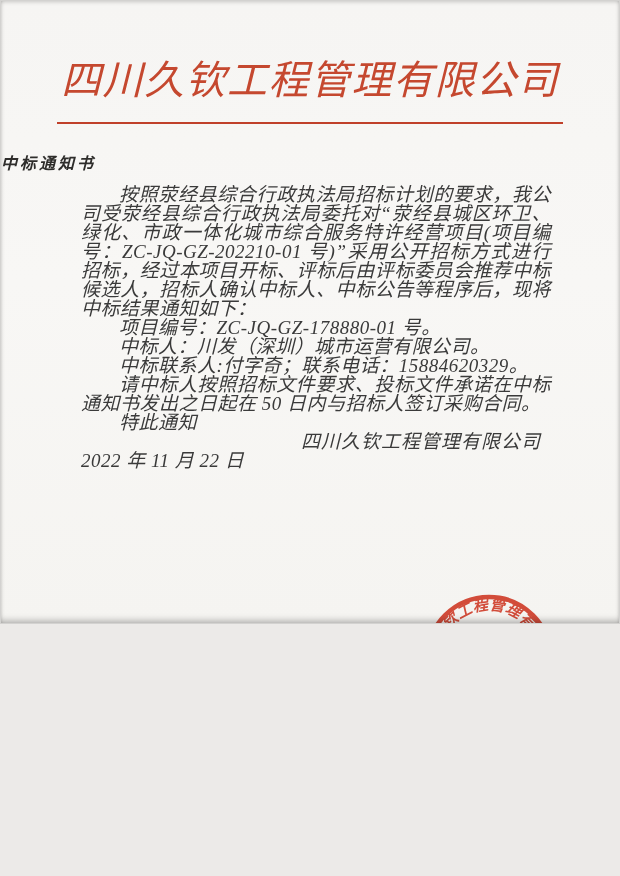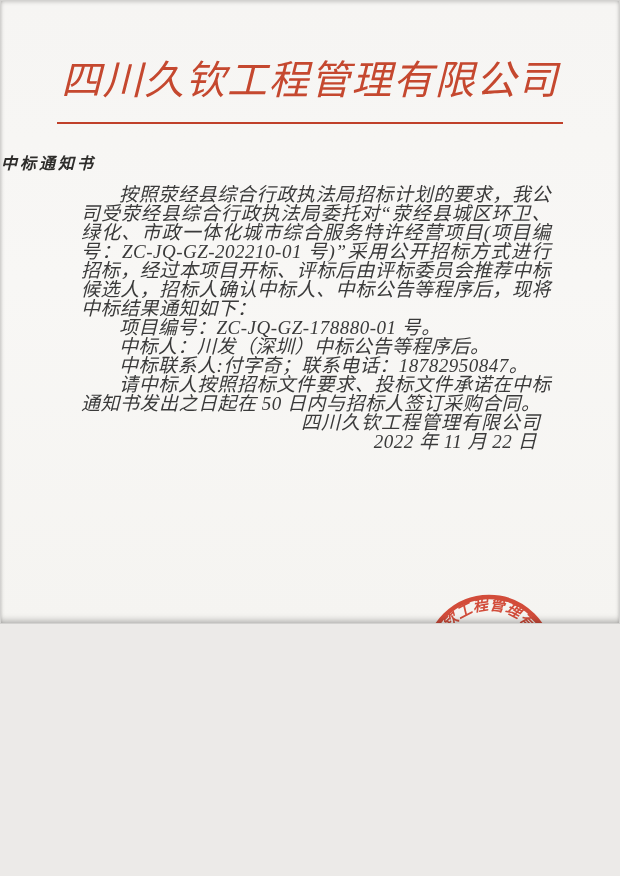--- a/index.html
+++ b/index.html
@@ -74,21 +74,20 @@
     text-indent: 2em;
   }
   .body-text p.sig-company {
     text-indent: 0;
     text-align: right;
     margin-right: 10px;
     letter-spacing: 1px;
   }
   .body-text p.sig-date {
     text-indent: 0;
-    text-align: right;
     margin-right: 14px;
   }
   .seal {
     position: absolute;
     left: 393px;
     top: 563px;
     width: 190px;
     height: 190px;
     mix-blend-mode: multiply;
     opacity: 0.92;
@@ -108,23 +107,24 @@
 
   <h1 class="letterhead">四川久钦工程管理有限公司</h1>
 
   <div class="letterhead-rule"></div>
 
   <h2 class="doc-title">中标通知书</h2>
 
   <div class="body-text">
     <p>按照荥经县综合行政执法局招标计划的要求，我公司受荥经县综合行政执法局委托对“荥经县城区环卫、绿化、市政一体化城市综合服务特许经营项目(项目编号：ZC-JQ-GZ-202210-01 号)”采用公开招标方式进行招标，经过本项目开标、评标后由评标委员会推荐中标候选人，招标人确认中标人、中标公告等程序后，现将中标结果通知如下：</p>
     <p>项目编号：ZC-JQ-GZ-178880-01 号。</p>
-    <p>中标人：川发（深圳）中标公告等程序后。</p>
-    <p>中标联系人:付字奇；联系电话：18782950847。</p>
+    <p>中标人：川发（深圳）城市运营有限公司。</p>
+    <p>中标联系人:付字奇；联系电话：15884620329。</p>
     <p>请中标人按照招标文件要求、投标文件承诺在中标通知书发出之日起在 50 日内与招标人签订采购合同。</p>
+    <p>特此通知</p>
     <p class="sig-company">四川久钦工程管理有限公司</p>
     <p class="sig-date">2022 年 11 月 22 日</p>
   </div>
 
   <svg class="seal" viewBox="0 0 190 190" xmlns="http://www.w3.org/2000/svg">
     <defs>
       <path id="seal-top-arc" d="M 47.7 107.7 A 49 49 0 1 1 142.3 107.7" fill="none"></path>
       <path id="seal-bottom-arc" d="M 60.2 133.6 A 52 52 0 0 0 129.8 133.6" fill="none"></path>
     </defs>
     <circle cx="95" cy="95" r="62" fill="none" stroke="#d8402c" stroke-width="4.5"></circle>

